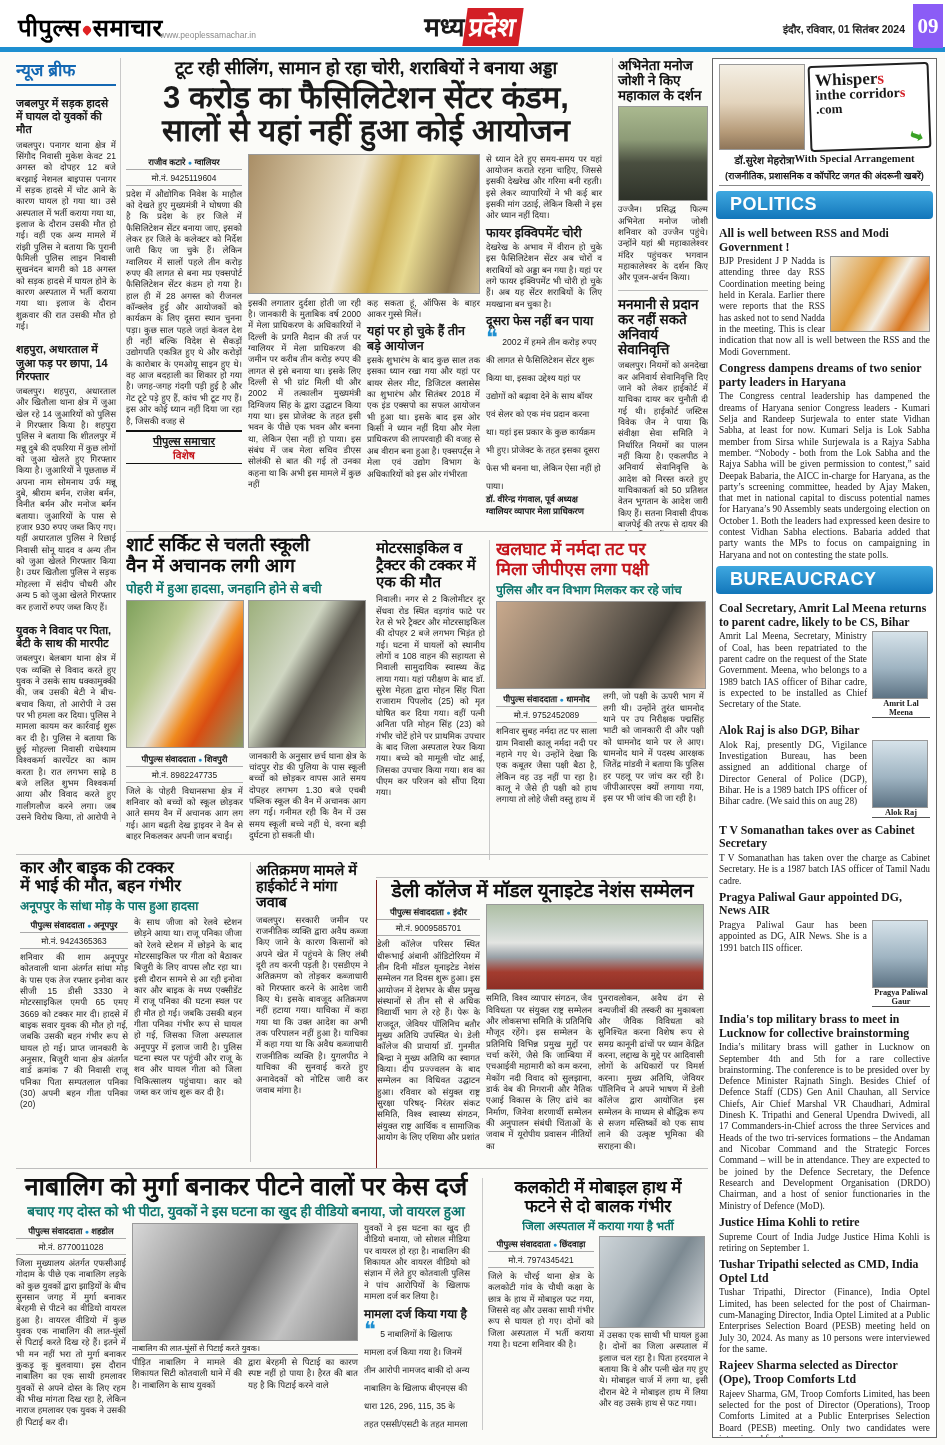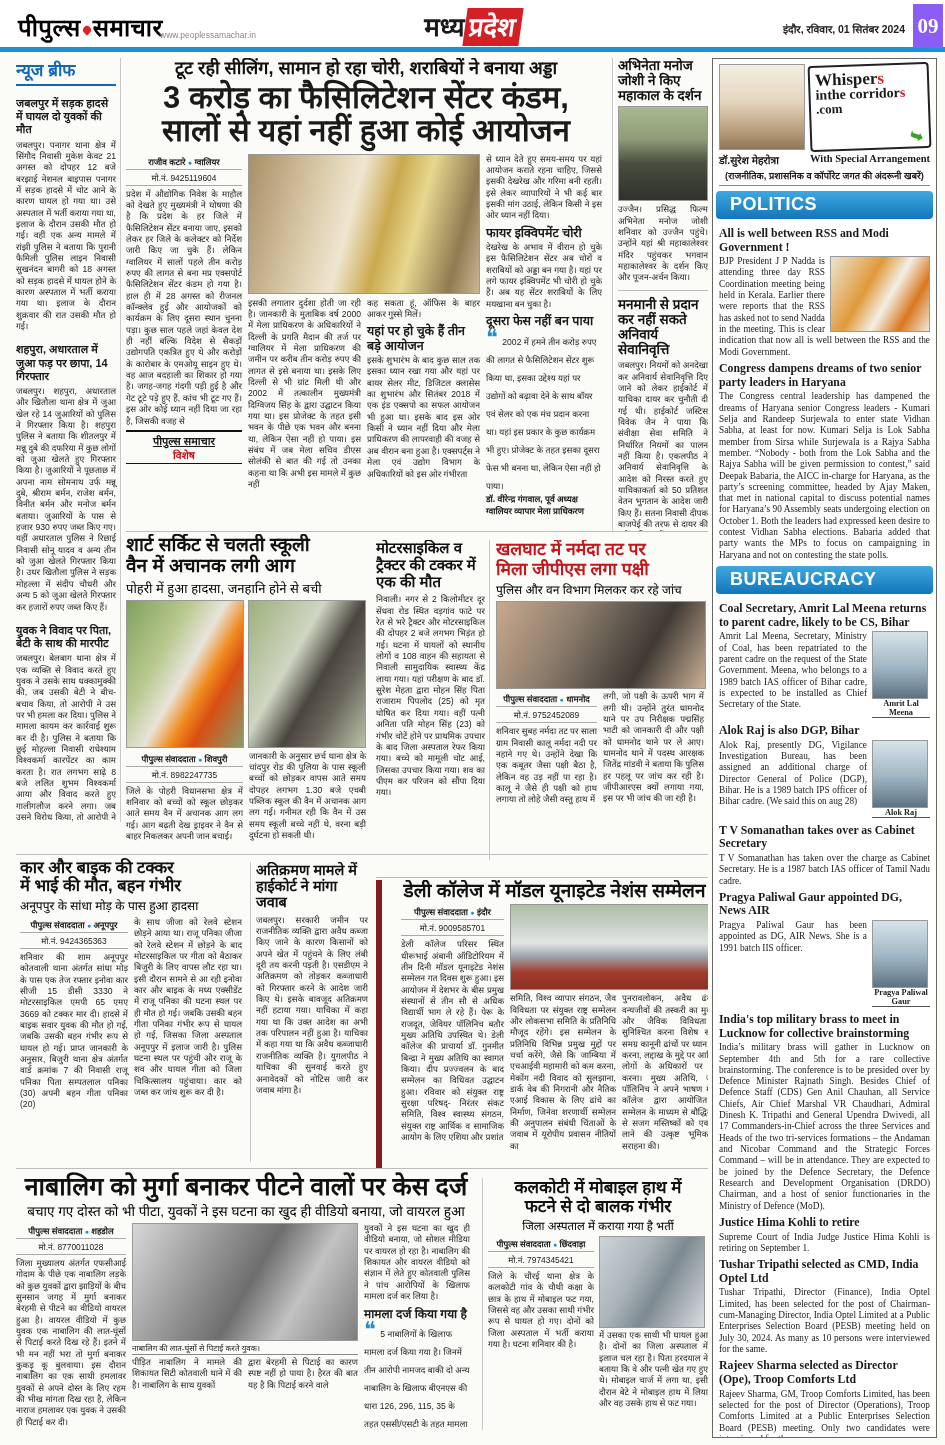--- a/index.html
+++ b/index.html
@@ -12,21 +12,21 @@
   .mlogo .pin{display:inline-block;width:8px;height:8px;background:#e02224;border-radius:50% 50% 50% 0;transform:rotate(-45deg);margin:0 2px 2px 2px;}
   .murl{position:absolute;left:160px;top:30px;font-size:8.5px;color:#8a8a8a;}
   .med{position:absolute;left:0;right:0;top:8px;text-align:center;font-weight:bold;font-size:26px;}
   .med .r{background:#d31f26;color:#fff;padding:0 6px 2px 4px;transform:skewX(-8deg);display:inline-block;}
   .mdate{position:absolute;right:40px;top:22px;font-size:10.5px;font-weight:bold;color:#222;}
   .mpage{position:absolute;right:2px;top:4px;width:30px;height:44px;background:#8b5cf6;color:#fff;
          font-family:"Liberation Serif",serif;font-weight:bold;font-size:21px;text-align:center;line-height:44px;}
   
   .hh{font-weight:bold;color:#111;line-height:1.12;}
   .bd{font-size:8.6px;line-height:1.32;text-align:justify;color:#222;}
-  .sub{font-weight:normal;color:#000000;}
+  .sub{font-weight:bold;color:#0f766e;}
   .by{font-size:8.4px;font-weight:bold;text-align:center;padding:2px 0;border-bottom:1px solid #aaa;}
   .by .dot{color:#1e8fd0;font-size:7px;}
   .phn{font-size:8.4px;text-align:center;padding:2px 0;border-bottom:1px solid #aaa;margin-bottom:3px;}
   .cap{font-size:8px;color:#222;}
   .ph{border:1px solid #999;}
   .hrULE{position:absolute;height:1px;background:#bdbdbd;}
   .red{color:#c4161c;}
   .quoicon{color:#1e8fd0;font-size:22px;line-height:.6;font-family:"Liberation Serif",serif;}
   
   .nb{position:absolute;left:16px;top:58px;width:105px;height:764px;overflow:hidden;border-right:1px solid #c9c9c9;padding-right:4px;}
@@ -56,21 +56,21 @@
   .mj .div{height:1px;background:#bbb;margin:6px 0;}
   
   .wb{position:absolute;left:712px;top:58px;width:225px;height:1380px;border:1.5px solid #666;padding:5px 6px;overflow:hidden;background:#fff;}
   .wtop{display:flex;gap:4px;}
   .wport{width:86px;height:86px;flex:none;}
   .wlogo{flex:1;border:2px solid #222;border-radius:4px;transform:rotate(-2deg);padding:4px 5px;font-family:"Liberation Serif",serif;font-weight:bold;line-height:1.0;position:relative;}
   .wlogo .a{font-size:17px;}.wlogo .s{color:#d31f26;}
   .wlogo .b{font-size:14px;}
   .wlogo .c{font-size:13px;}
   .wlogo .arrow{position:absolute;right:6px;bottom:2px;color:#3ba227;font-size:16px;transform:rotate(20deg);}
-  .wcapline{display:flex;justify-content:space-between;font-weight:bold;margin:3px 0 2px;}
+  .wcapline{display:flex;justify-content:center;font-weight:bold;margin:3px 0 2px;}
   .wcapline .n{font-size:10.5px;}
   .wcapline .e{font-family:"Liberation Serif",serif;font-size:10.5px;}
   .wtag{font-weight:bold;font-size:9.3px;text-align:center;border-bottom:1px solid #888;padding-bottom:3px;margin-bottom:4px;}
   .bar{background:linear-gradient(180deg,#3fa8e0,#1276ba);color:#fff;font-weight:bold;font-size:18px;
        padding:3px 0 4px 14px;border-radius:4px;margin:5px -3px 4px -3px;letter-spacing:.5px;}
   .eh{font-family:"Liberation Serif",serif;font-weight:bold;font-size:11.8px;line-height:1.15;margin:4px 0 2px;}
   .eb{font-family:"Liberation Serif",serif;font-size:9.3px;line-height:1.22;text-align:justify;}
   .wpbox{float:right;width:58px;margin:0 0 2px 5px;text-align:center;}
   .wpbox .p-port{width:56px;height:68px;}
   .p-wide{width:100px;height:76px;}
@@ -94,21 +94,21 @@
   .gps .cols{display:flex;gap:6px;}
   .gps .cols>div{width:101px;}
   
   .cb{position:absolute;left:20px;top:858px;width:226px;height:306px;overflow:hidden;}
   .cb .h1{font-size:16.5px;}
   .cb .sh{font-size:12px;margin:2px 0 3px;}
   .cb .cols{display:flex;gap:6px;}
   .cb .cols>div{width:108px;}
   .enc{position:absolute;left:250px;top:862px;width:118px;height:300px;overflow:hidden;border-left:1px solid #c9c9c9;padding-left:5px;}
   .enc .h1{font-size:14.5px;margin-bottom:4px;}
-  .mun{position:absolute;left:376px;top:880px;width:332px;height:288px;overflow:hidden;border-left:6px solid #7f1d1d;padding-left:19px;}
+  .mun{position:absolute;left:376px;top:880px;width:332px;height:288px;overflow:hidden;border-left:1px solid #7f1d1d;padding-left:0;}
   .mun .h1{font-size:19px;text-align:center;margin-bottom:3px;}
   .mun .row{display:flex;gap:6px;}
   .mun .c1{width:103px;flex:none;}
   .mun .rt{flex:1;}
   .mun .ph{width:218px;height:86px;margin-bottom:3px;}
   .mun .two{display:flex;gap:6px;}
   .mun .two>div{width:106px;}
   
   .mg{position:absolute;left:16px;top:1172px;width:460px;height:262px;overflow:hidden;}
   .mg .h1{font-size:25px;text-align:center;}

